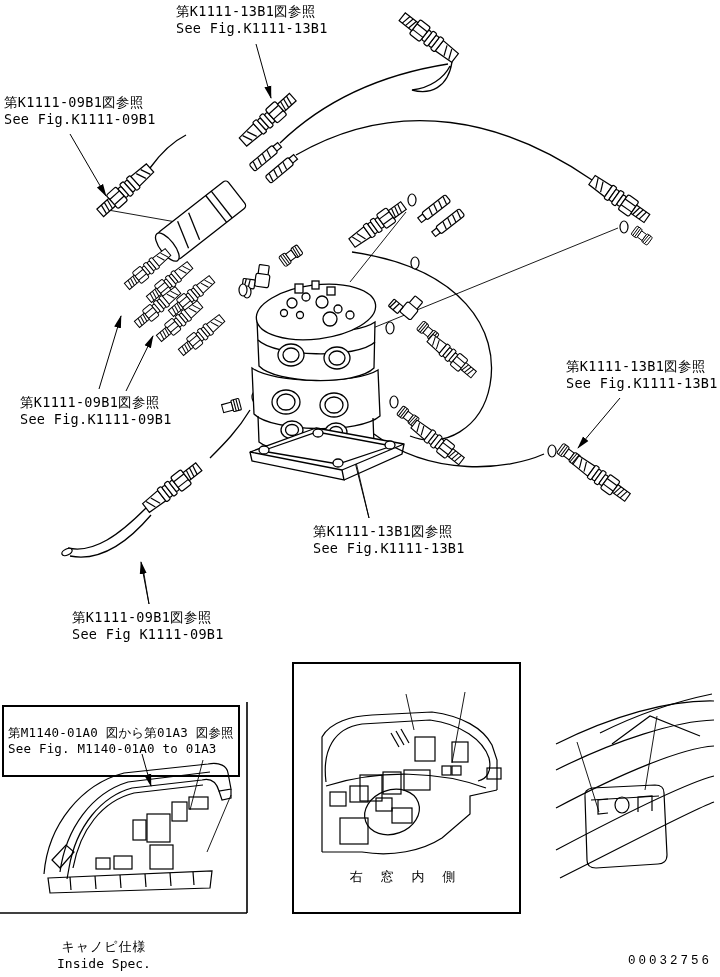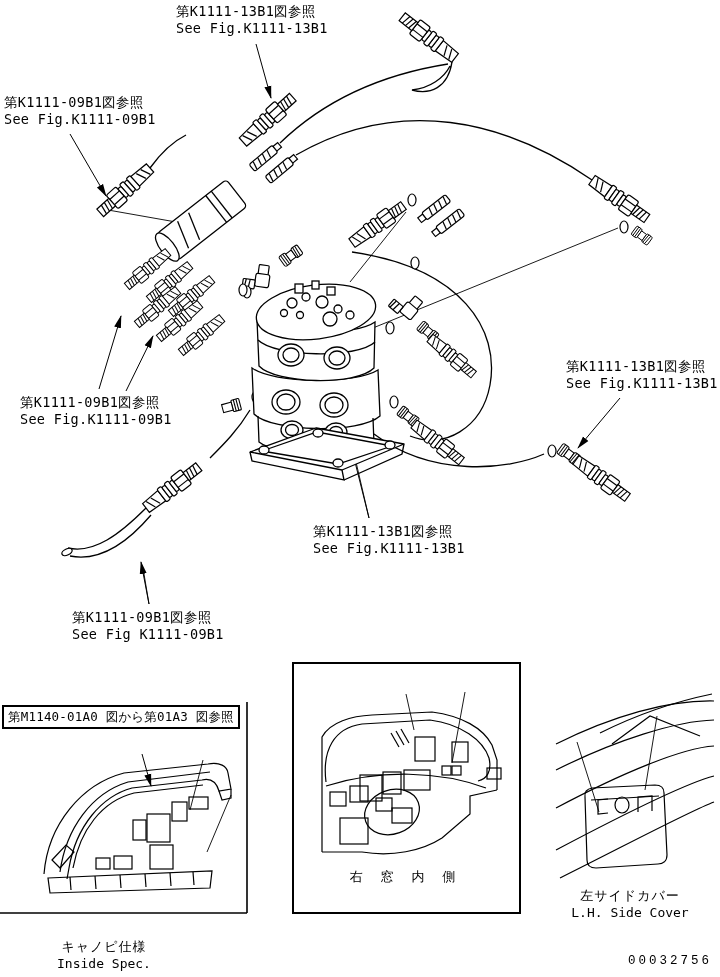--- a/index.html
+++ b/index.html
@@ -3,21 +3,21 @@
 <meta charset="utf-8">
 <style>
   * { margin:0; padding:0; box-sizing:border-box; }
   html,body { background:#fff; }
   body { width:720px; height:977px; position:relative; overflow:hidden;
          font-family:"DejaVu Sans Mono","Liberation Mono",monospace; color:#000; }
   .stage { position:absolute; left:0; top:0; width:720px; height:977px; background:#fff; }
   svg.art { position:absolute; left:0; top:0; }
   .lbl { position:absolute; white-space:nowrap; font-size:13.5px; line-height:17px; letter-spacing:0.3px; }
   .lbl .jp { font-size:13.5px; }
-  .refbox { position:absolute; left:2px; top:705px; border:2px solid #000; padding:2px 4px;
+  .refbox { position:absolute; left:2px; top:705px; border:2px solid #000; padding:18px 4px;
             font-size:12.5px; line-height:16px; white-space:nowrap; letter-spacing:0.2px; }
   .cap { position:absolute; text-align:center; white-space:nowrap; font-size:13px; line-height:17px; }
   .cap .jp { letter-spacing:1px; }
   .inner-cap .jp { letter-spacing:5px; }
   .pn { position:absolute; left:628px; top:954px; font-size:12.5px; letter-spacing:3px;font-family:Liberation Mono, monospace; }
 </style>
 </head>
 <body>
 
 <div class="stage">
@@ -297,32 +297,29 @@
   <div class="en">See Fig.K1111-13B1</div>
 </div>
 
 <div class="lbl" style="left:72px; top:609px;">
   <div class="jp">第K1111-09B1図参照</div>
   <div class="en">See Fig K1111-09B1</div>
 </div>
 
 <div class="refbox">
   <div class="jp">第M1140-01A0 図から第01A3 図参照</div>
+  <div class="en">See Fig. M1140-01A0 to 01A3</div>
 </div>
 
 <div class="cap" style="left:24px; top:938px; width:160px;">
   <div class="jp">キャノピ仕様</div>
   <div class="en">Inside Spec.</div>
 </div>
 
 <div class="cap inner-cap" style="left:299px; top:868px; width:212px;">
   <div class="jp">右 窓 内 側</div>
 </div>
 
 
-<div class="cap" style="left:545px; top:887px; width:170px;">
-  <div class="jp">左サイドカバー</div>
-  <div class="en">L.H. Side Cover</div>
-</div>
 
 <div class="pn">00032756</div>
 
 </div>
 
 </body></html>

